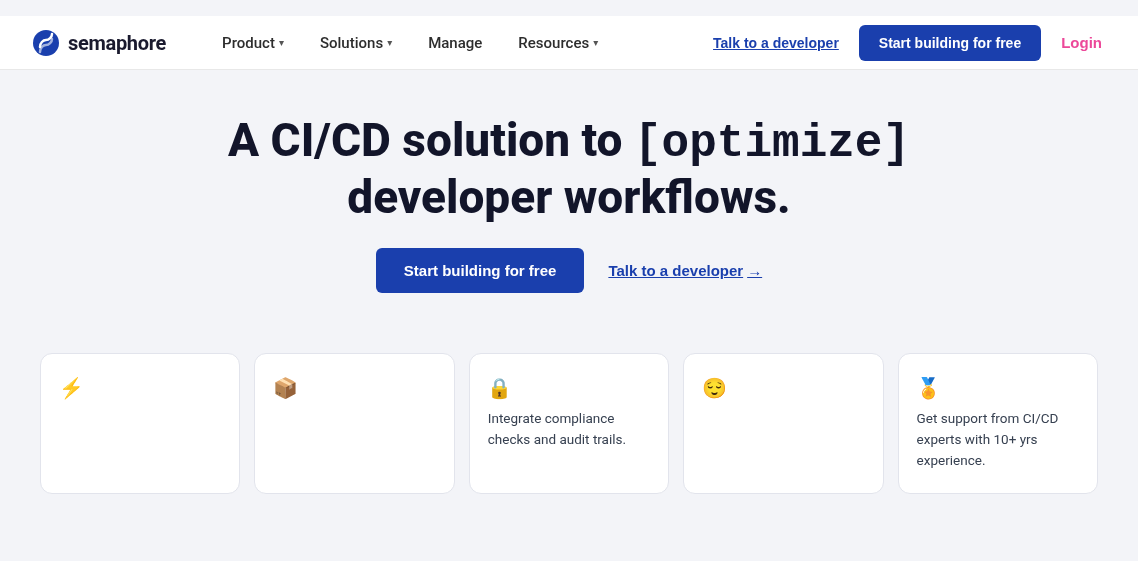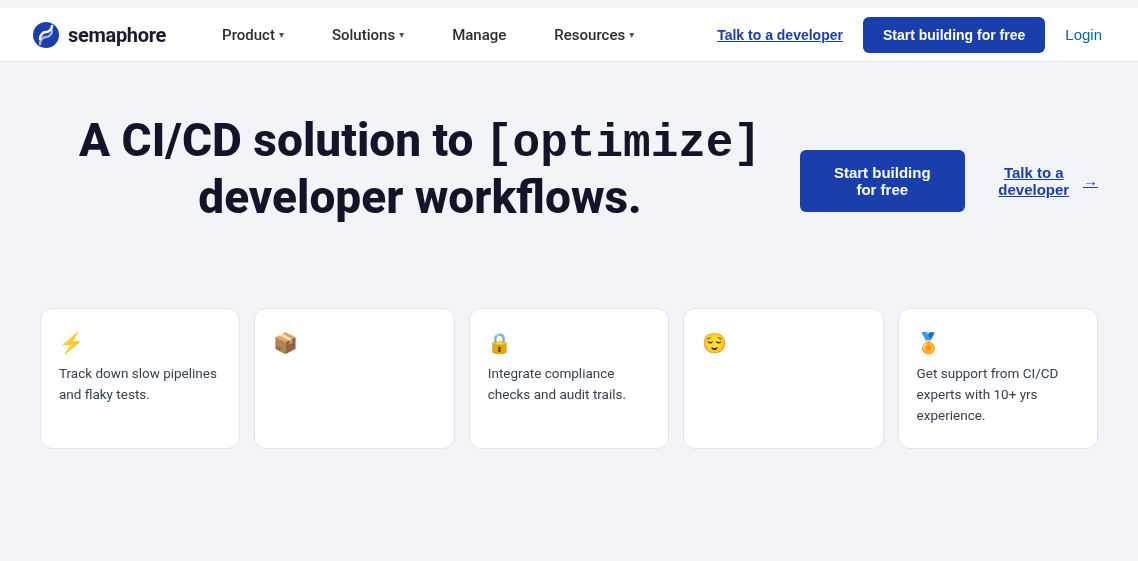--- a/index.html
+++ b/index.html
@@ -18,21 +18,21 @@
 
     
     .navbar {
       background-color: #ffffff;
       display: flex;
       align-items: center;
       padding: 0 32px;
       height: 54px;
       border-bottom: 1px solid #e8e8e8;
       position: sticky;
-      top: 8px;
+      top: 16px;
       z-index: 100;
     }
 
     .navbar-logo {
       display: flex;
       align-items: center;
       gap: 8px;
       text-decoration: none;
       margin-right: 40px;
     }
@@ -45,21 +45,21 @@
     .logo-text {
       font-size: 20px;
       font-weight: 700;
       color: #1a1a2e;
       letter-spacing: -0.3px;
     }
 
     .navbar-nav {
       display: flex;
       align-items: center;
-      gap: 16px;
+      gap: 4px;
       flex: 1;
     }
 
     .nav-item {
       display: flex;
       align-items: center;
       gap: 4px;
       padding: 8px 16px;
       font-size: 15px;
       color: #2d2d2d;
@@ -97,31 +97,32 @@
       font-weight: 600;
       padding: 10px 20px;
       border-radius: 6px;
       border: none;
       cursor: pointer;
       white-space: nowrap;
     }
 
     .btn-login {
       font-size: 15px;
-      font-weight: 400;
-      color: #0369a1;
+      font-weight: 700;
+      color: #ec4899;
       cursor: pointer;
       background: none;
       border: none;
       padding: 8px 4px;
     }
 
     
     .hero {
       display: flex;
+      flex-direction: column;
       align-items: center;
       padding: 60px 40px 40px;
       text-align: center;
     }
 
     .hero-title {
       font-size: 46px;
       font-weight: 800;
       color: #12152a;
       line-height: 1.15;
@@ -252,21 +253,20 @@
     <button class="btn-hero-secondary">
       <span>Talk to a developer</span>
       <span>→</span>
     </button>
   </div>
 </section>
 
 <div class="features">
   <div class="feature-card">
     <span class="feature-emoji">⚡</span>
-    <p class="feature-text">Track down slow pipelines and flaky tests.</p>
   </div>
   <div class="feature-card">
     <span class="feature-emoji">📦</span>
   </div>
   <div class="feature-card">
     <span class="feature-emoji">🔒</span>
     <p class="feature-text">Integrate compliance checks and audit trails.</p>
   </div>
   <div class="feature-card">
     <span class="feature-emoji">😌</span>

